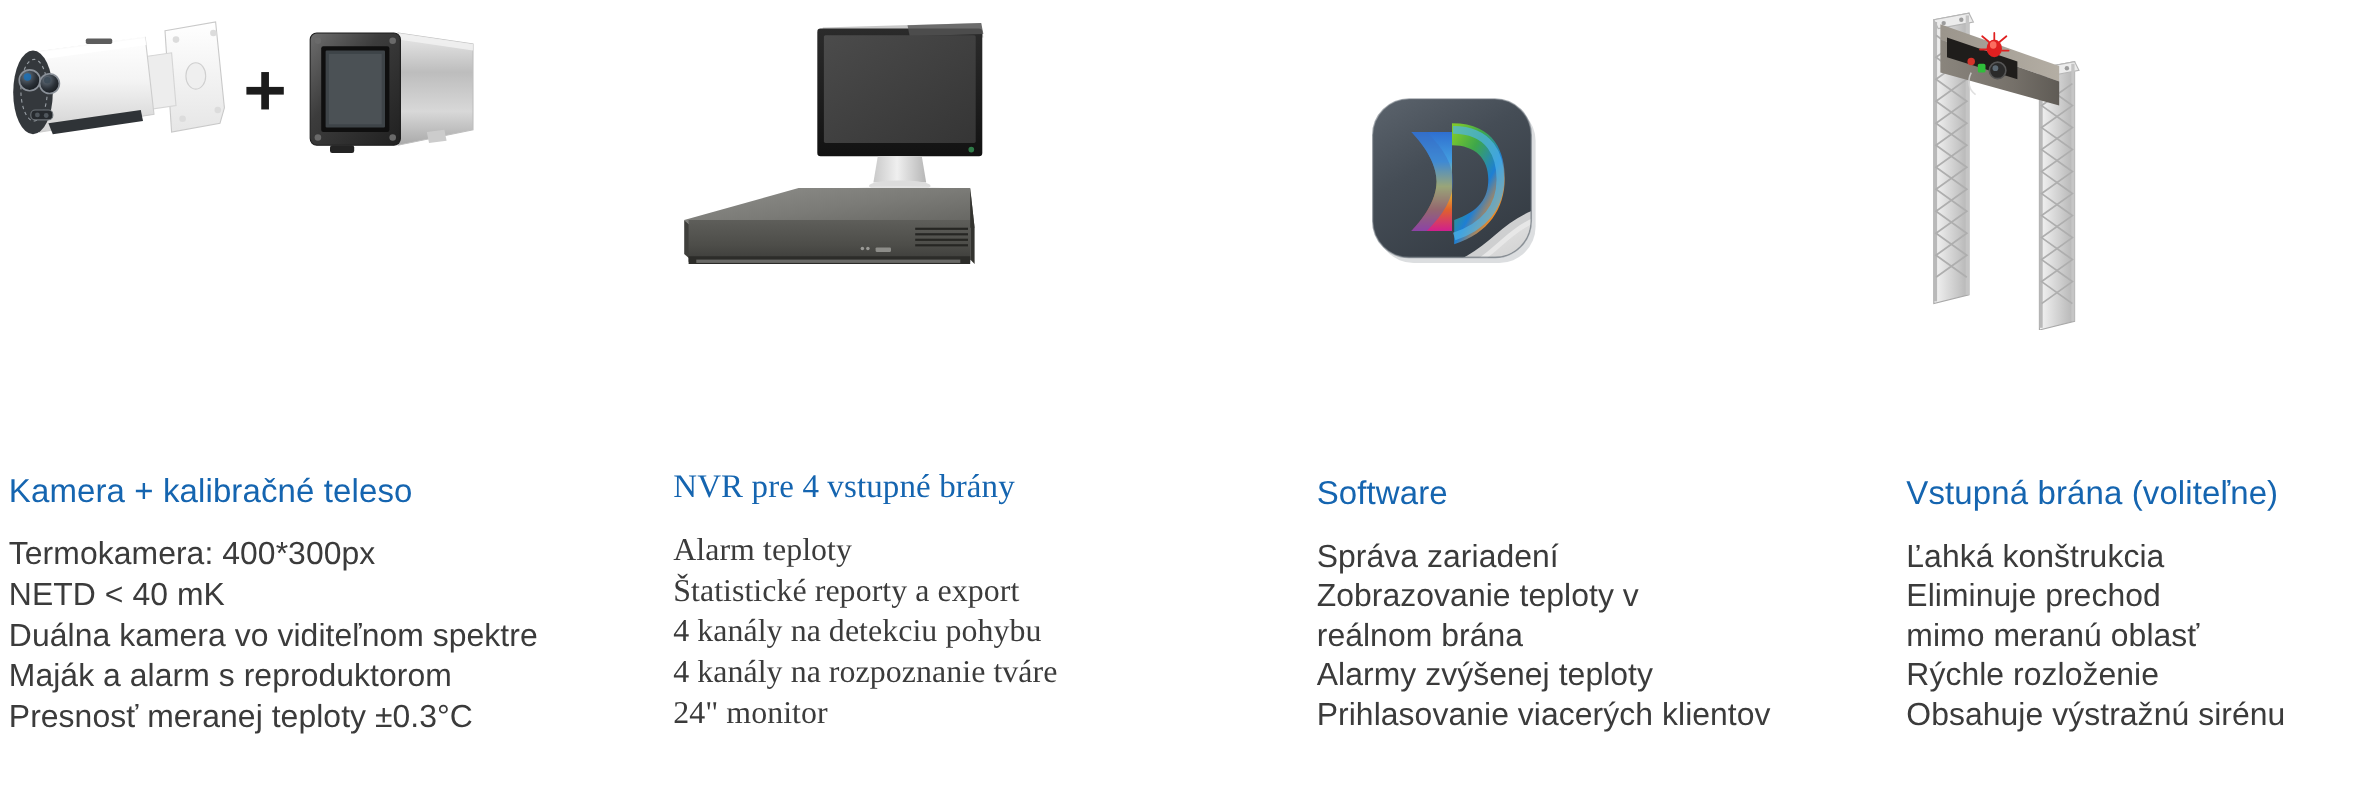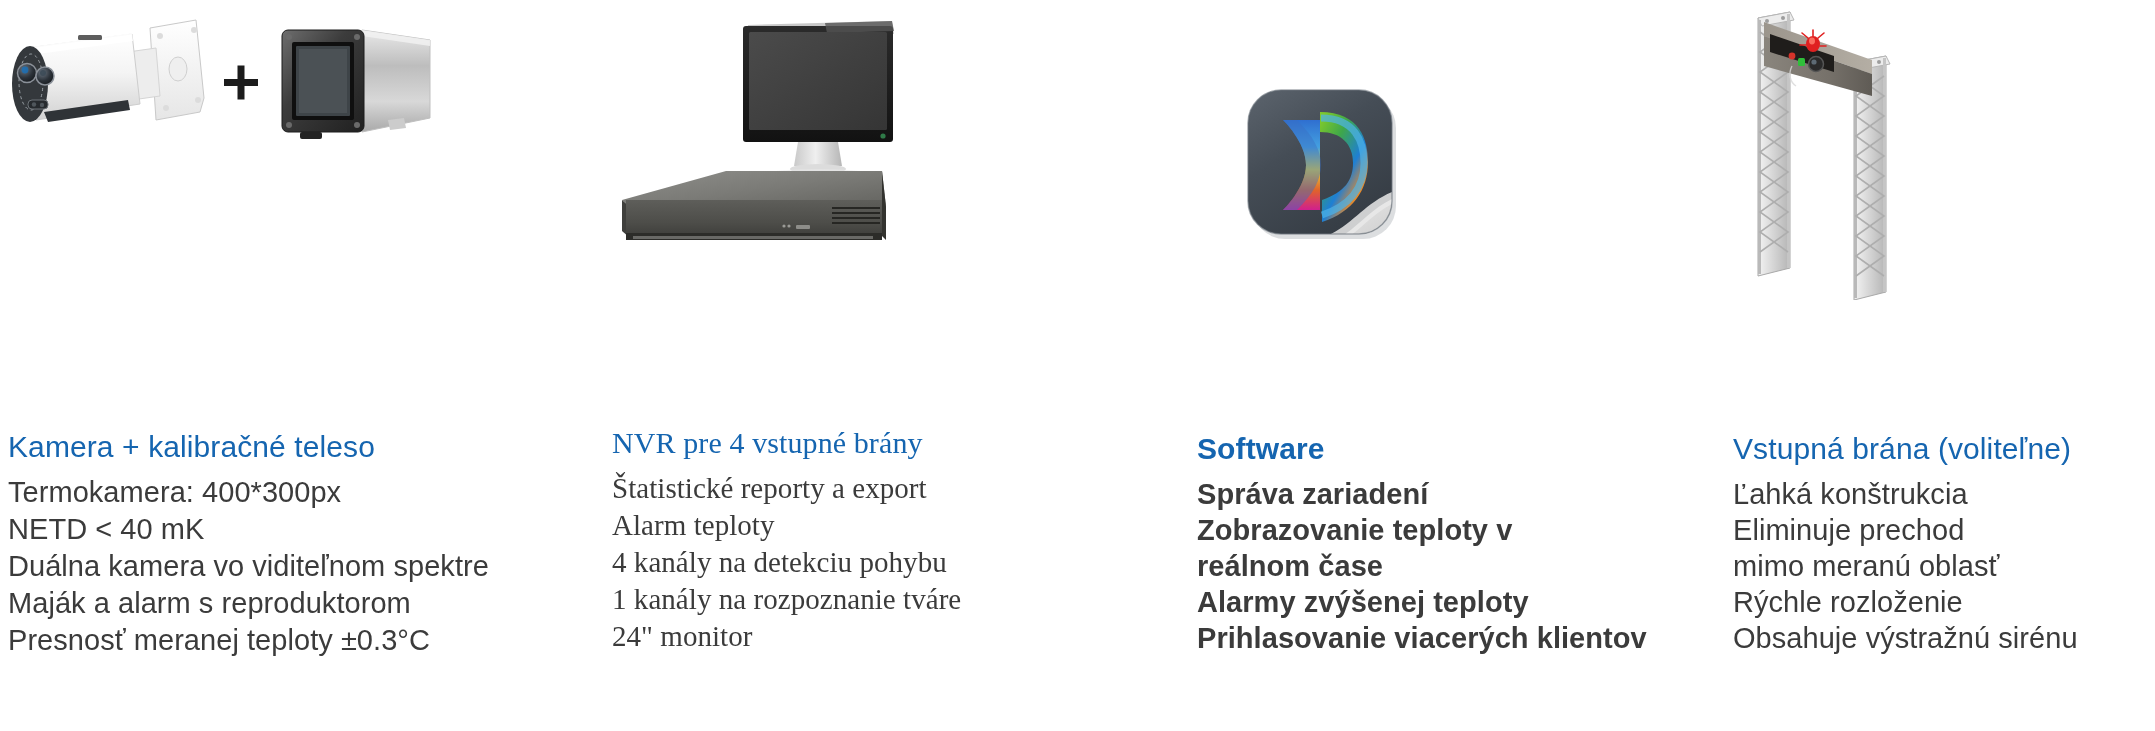--- a/index.html
+++ b/index.html
@@ -29,33 +29,33 @@
     top: 0;
     left: 0;
     width: 100%;
     height: 300px;
   }
   .art svg { display: block; }
 
   .copy { position: absolute; left: 0; width: 100%; }
   #col-1 .copy { top: 428px; padding-left: 8px;  }
   #col-2 .copy { top: 424px; padding-left: 612px;}
-  #col-3 .copy { top: 430px; padding-left: 12px; font-weight: bold; }
+  #col-3 .copy { top: 430px; padding-left: 12px; }
   #col-4 .copy { top: 430px; padding-left: 3px;  }
   
   #col-2 .copy { padding-left: 12px; }
 
   .heading {
     color: #1565b0;
     font-size: 30px;
     line-height: 38px;
     letter-spacing: 0.1px;
     white-space: nowrap;
   }
-  .feature-list { list-style: none; margin-top: 8px; }
+  .feature-list { list-style: none; margin-top: 20px; }
   .feature {
     color: #3b3b3b;
     font-size: 29px;
     line-height: 37px;
     letter-spacing: 0.05px;
   }
   #col-3 .feature { line-height: 36px; }
   #col-4 .feature { line-height: 36px; }
   .feature.wrap { white-space: normal; }
 </style>
@@ -219,24 +219,24 @@
           <rect x="196" y="225" width="14" height="4" rx="1" fill="#8d8d89"></rect>
           <circle cx="189" cy="226" r="1.6" fill="#9a9a96"></circle>
           <circle cx="184" cy="226" r="1.6" fill="#9a9a96"></circle>
         </g>
       </svg>
     </div>
 
     <div class="copy">
       <div class="heading">NVR pre 4 vstupné brány</div>
       <ul class="feature-list">
+        <li class="feature">Alarm teploty</li>
         <li class="feature">Štatistické reporty a export</li>
-        <li class="feature">Alarm teploty</li>
         <li class="feature">4 kanály na detekciu pohybu</li>
-        <li class="feature">1 kanály na rozpoznanie tváre</li>
+        <li class="feature">4 kanály na rozpoznanie tváre</li>
         <li class="feature">24" monitor</li>
       </ul>
     </div>
   </div>
 
   <div class="col" id="col-3">
     <div class="art">
       <svg width="545" height="300" viewBox="0 0 545 300" xmlns="http://www.w3.org/2000/svg">
         <defs>
           <linearGradient id="appBg" x1="0" y1="0" x2="0.6" y2="1">
@@ -283,21 +283,21 @@
           </g>
           <rect x="63" y="90" width="144" height="144" rx="33" ry="33" fill="none" stroke="#6c757d" stroke-width="1.5" opacity="0.6"></rect>
         </g>
       </svg>
     </div>
 
     <div class="copy">
       <div class="heading">Software</div>
       <ul class="feature-list">
         <li class="feature">Správa zariadení</li>
-        <li class="feature wrap" style="width:335px">Zobrazovanie teploty v reálnom čase</li>
+        <li class="feature wrap" style="width:335px">Zobrazovanie teploty v reálnom brána</li>
         <li class="feature">Alarmy zvýšenej teploty</li>
         <li class="feature">Prihlasovanie viacerých klientov</li>
       </ul>
     </div>
   </div>
 
   <div class="col" id="col-4">
     <div class="art">
       <svg width="425" height="300" viewBox="0 0 425 300" xmlns="http://www.w3.org/2000/svg">
         <defs>

